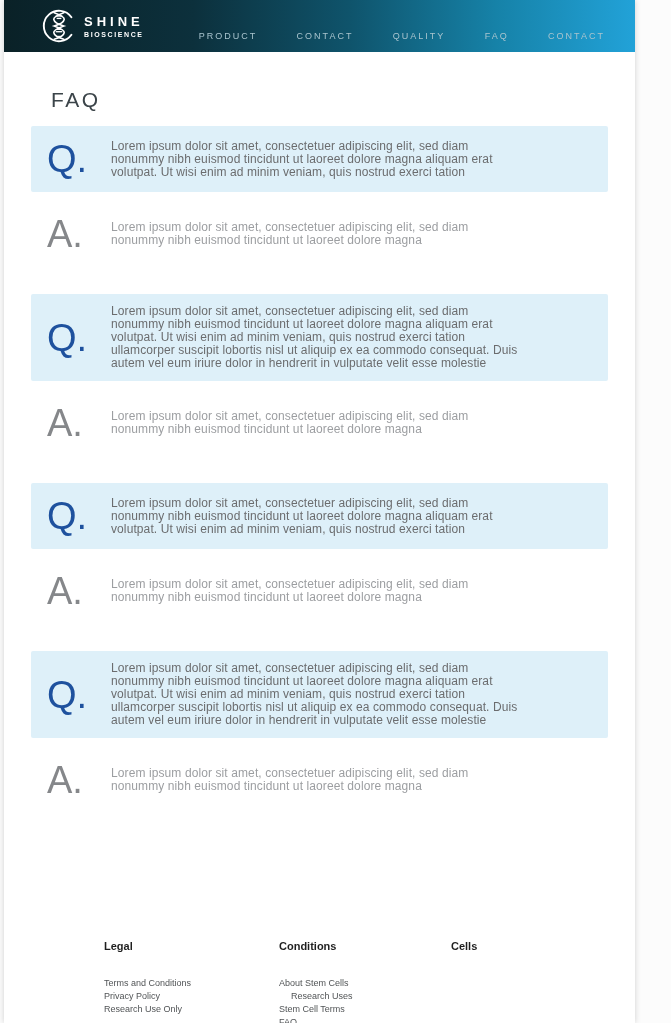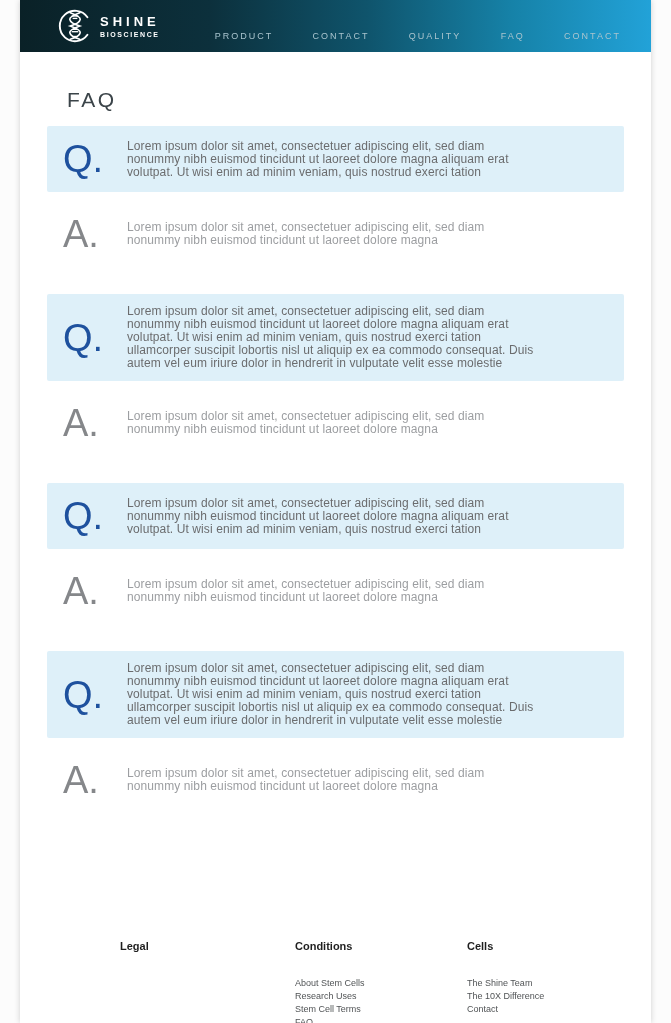--- a/index.html
+++ b/index.html
@@ -1,19 +1,19 @@
 <!DOCTYPE html>
 <html><head>
 <meta charset="utf-8">
 <style>
   * { margin: 0; padding: 0; box-sizing: border-box; }
   html, body { background: #fdfdfd; font-family: "Liberation Sans", sans-serif; }
   .viewport { width: 671px; height: 1023px; position: relative; overflow: hidden; background: #fcfcfc; }
   .page-card {
-    position: absolute; left: 20px; top: 0; width: 631px; height: 1023px;
+    position: absolute; left: 4px; top: 0; width: 631px; height: 1023px;
     background: #ffffff; box-shadow: 0 0 6px rgba(0,0,0,0.18);
   }
 
   
   .site-header {
     height: 52px; width: 100%;
     background: linear-gradient(90deg, #0a2127 0%, #0c303c 30%, #0f546c 55%, #1682a8 78%, #22a2d8 100%);
     display: flex; align-items: center; padding: 0 30px 0 36px;
   }
   .logo { display: flex; align-items: center; gap: 6px; cursor: pointer; }
@@ -152,37 +152,37 @@
 nonummy nibh euismod tincidunt ut laoreet dolore magna</span>
     </div>
   </div>
         </div>
     </main>
 
     <footer class="site-footer">
       <div class="footer-cols" id="footer-cols">
           <div class="footer-col">
     <div class="footer-col-title">Legal</div>
+    <div class="footer-links">
+              <a class="footer-link" style="display: block;">Terms and Conditions</a>
+              <a class="footer-link" style="display: block;">Privacy Policy</a>
+              <a class="footer-link" style="display: block;">Research Use Only</a>
+            </div>
   </div>
           <div class="footer-col">
     <div class="footer-col-title">Conditions</div>
     <div class="footer-links">
               <a class="footer-link" style="display: block;">About Stem Cells</a>
-              <a class="footer-link" style="display: block;">Research Uses</a>
+              <a class="footer-link" style="display: block; margin-left: 12px;">Research Uses</a>
               <a class="footer-link" style="display: block;">Stem Cell Terms</a>
               <a class="footer-link" style="display: block;">FAQ</a>
               <a class="footer-link" style="display: block;">Articles</a>
             </div>
   </div>
           <div class="footer-col">
     <div class="footer-col-title">Cells</div>
-    <div class="footer-links">
-              <a class="footer-link" style="display: block;">The Shine Team</a>
-              <a class="footer-link" style="display: block;">The 10X Difference</a>
-              <a class="footer-link" style="display: block;">Contact</a>
-            </div>
   </div>
         </div>
 
     </footer>
 
   </div>
 </div>
 
 </body></html>

